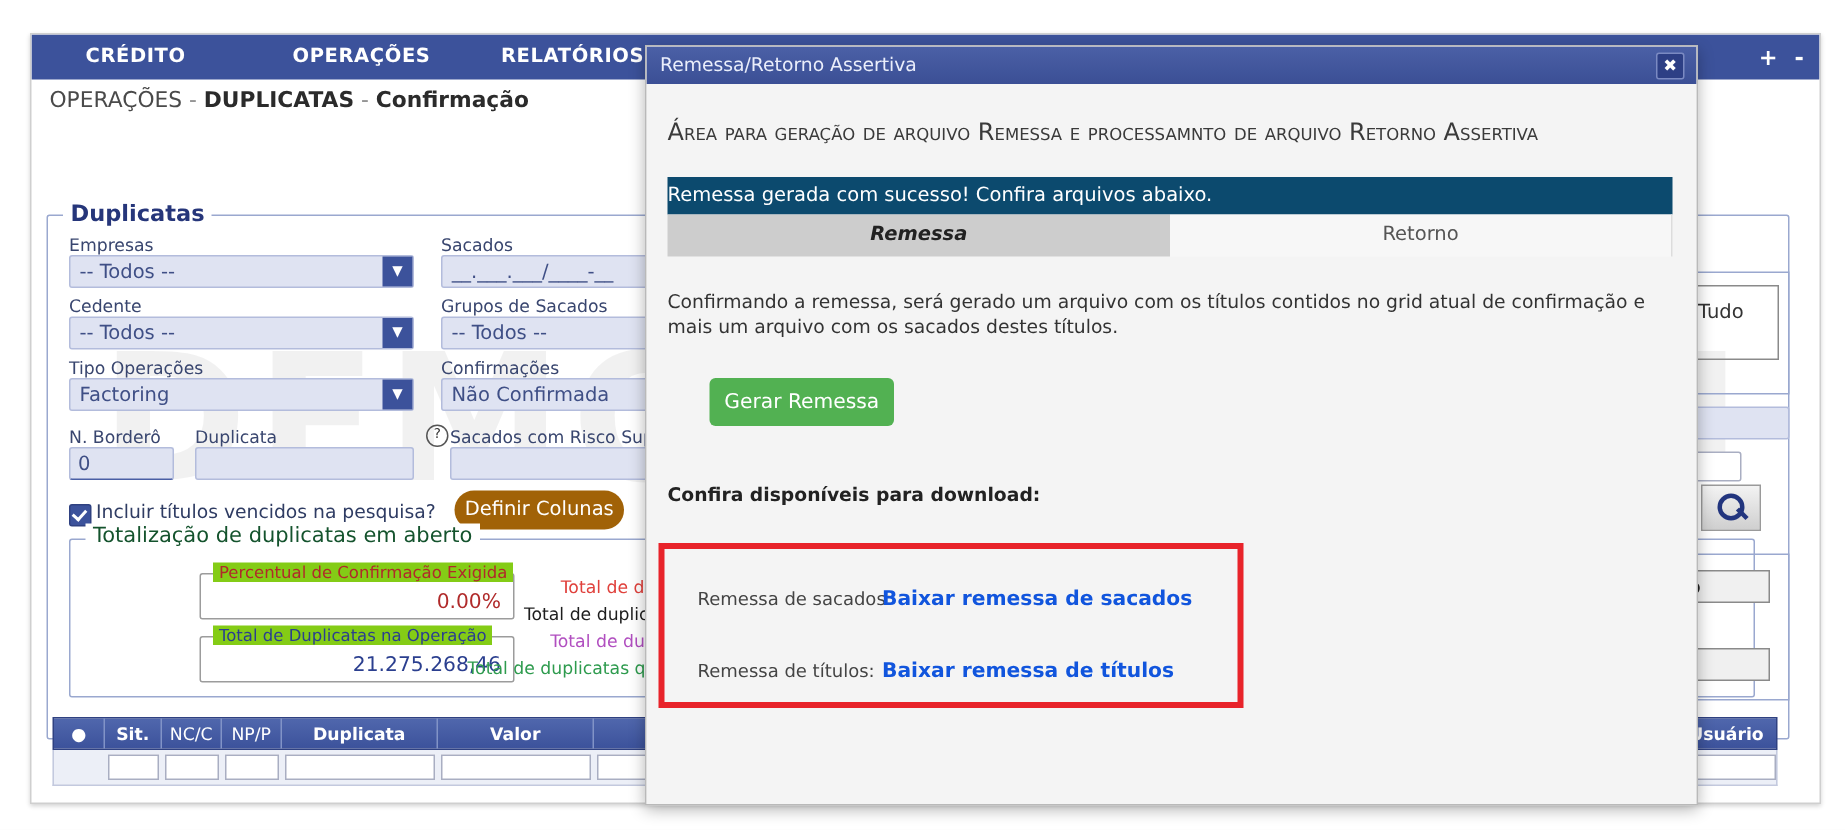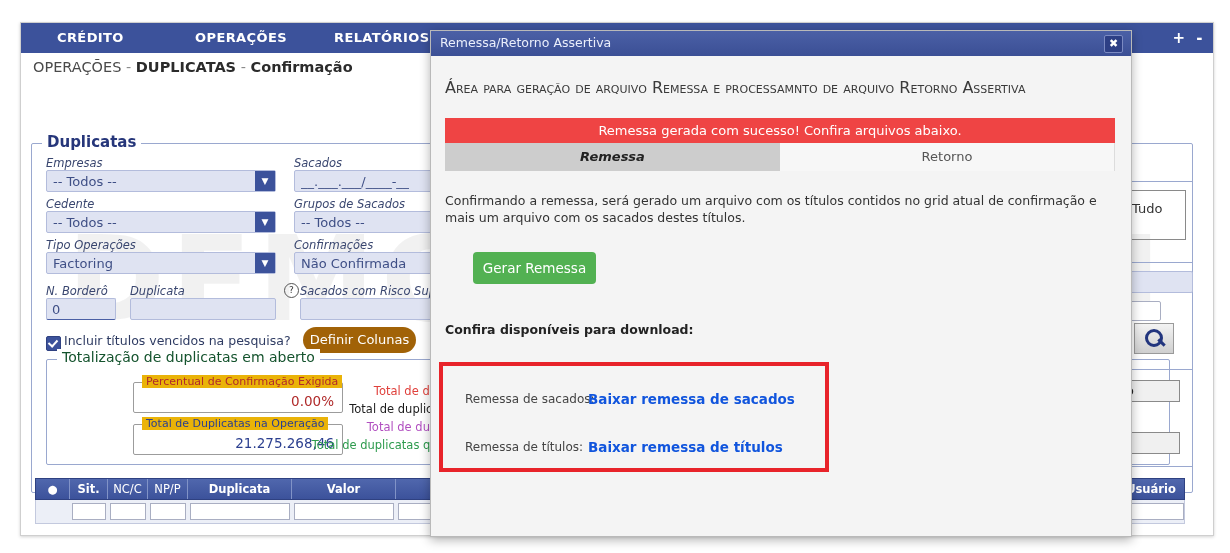--- a/index.html
+++ b/index.html
@@ -57,21 +57,21 @@
   }
   .fs > .legend{
     position:absolute;top:-11px;left:10px;
     background:#ffffff;padding:0 5px;
     color:#26367a;font-weight:bold;font-size:15px;
     white-space:nowrap;
   }
   #fsDup{left:10px;top:120px;width:1160px;height:348px;}
 
   .fieldlabel{
-    position:absolute;font-size:11.5px;color:#39466f;white-space:nowrap;font-style:italic;
+    position:absolute;font-size:11.5px;color:#39466f;white-space:nowrap;
   }
   .sel{
     position:absolute;height:22px;
     background:#dfe3f2;border:1px solid #b3bcdc;
     border-radius:2px;box-sizing:border-box;
   }
   .sel .txt{
     position:absolute;left:6px;top:1px;
     font-size:13px;color:#3f4f86;line-height:20px;white-space:nowrap;
     overflow:hidden;
@@ -103,21 +103,21 @@
     font-size:9px;text-align:center;line-height:12px;color:#333;
   }
 
   
   #fsTot{left:24px;top:362px;width:1122px;height:104px;}
   #fsTot > .legend{color:#14532d;font-weight:normal;font-size:14px;}
   .fsSmall{
     position:absolute;border:1px solid #9c9c9c;border-radius:2px;
   }
   .fsSmall > .legend{
-    position:absolute;top:-8px;left:8px;background:#eab308;padding:0 4px;
+    position:absolute;top:-8px;left:8px;background:#84cc16;padding:0 4px;
     font-size:11px;white-space:nowrap;
   }
   .fsSmall .val{
     position:absolute;right:8px;bottom:3px;font-size:13.5px;
   }
   #fsPerc{left:86px;top:22px;width:208px;height:29px;}
   #fsPerc > .legend, #fsPerc .val{color:#b02a2a;}
   #fsTotOp{left:86px;top:64px;width:208px;height:29px;}
   #fsTotOp > .legend, #fsTotOp .val{color:#2b3f8f;}
 
@@ -204,21 +204,21 @@
   }
   #modalbody{position:absolute;left:0;top:25px;width:100%;height:480px;background:#f4f4f4;}
   #modalheading{
     position:absolute;left:14px;top:22px;
     font-size:16px;color:#3a3a3a;
     font-variant:small-caps;
     white-space:nowrap;
   }
   #banner{
     position:absolute;left:14px;top:62px;width:670px;height:25px;
-    background:#ef4444;color:#fff;font-size:13px;text-align:center;line-height:25px;
+    background:#0c4a6e;color:#fff;font-size:13px;text-align:left;line-height:25px;
   }
   #tabs{position:absolute;left:14px;top:87px;width:670px;height:28px;}
   #tabs .tab{
     position:absolute;top:0;height:28px;line-height:28px;text-align:center;font-size:13px;
     box-sizing:border-box;
   }
   #tabs .tab.active{
     left:0;width:335px;background:#cdcdcd;color:#222;font-weight:bold;font-style:italic;
   }
   #tabs .tab.idle{

